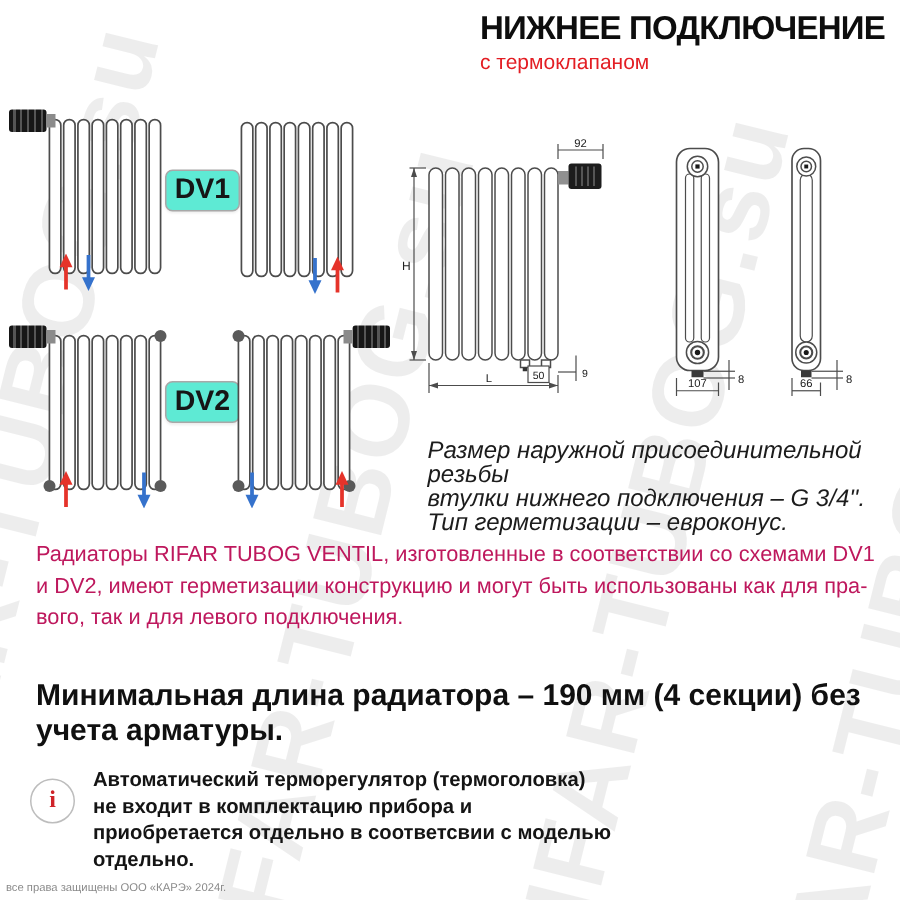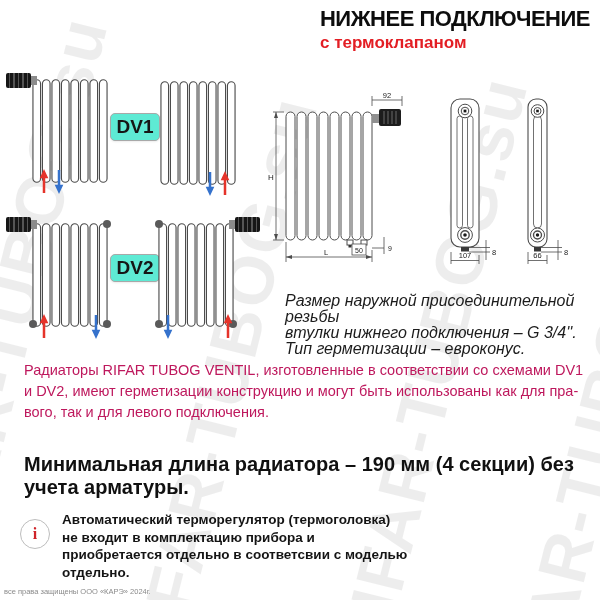--- a/index.html
+++ b/index.html
@@ -5,21 +5,21 @@
   html,body{margin:0;padding:0;}
   .page{position:relative;width:600px;height:600px;background:#fff;overflow:hidden;
         font-family:"Liberation Sans",sans-serif;color:#111;}
   
   .wm{position:absolute;font-size:68px;font-weight:800;letter-spacing:2px;
       color:rgba(0,0,0,0.07);white-space:nowrap;transform:rotate(-76deg);
       transform-origin:0 50%;pointer-events:none;}
   
   .hdr{position:absolute;top:7px;right:10px;text-align:left;line-height:1.1;}
   .hdr .t1{font-size:22px;font-weight:800;letter-spacing:-0.5px;color:#0d0d0d;}
-  .hdr .t2{font-size:17px;font-weight:700;color:#e31e24;margin-top:3px;}
+  .hdr .t2{font-size:14px;font-weight:400;color:#e31e24;margin-top:3px;}
   
   .rad{position:absolute;width:76px;height:110px;}
   .rad svg{width:100%;height:100%;display:block;}
   .valve{position:absolute;width:25px;height:15px;border-radius:2px;
          background:repeating-linear-gradient(90deg,#161616 0 3px,#555 3px 4.5px);}
   .valve.vleft{left:-26px;top:-3px;}
   .valve.vleft:after{content:"";position:absolute;right:-6px;top:3px;width:6px;height:9px;background:#8b8b8b;}
   .valve.vright{right:-26px;top:-3px;}
   .valve.vright:after{content:"";position:absolute;left:-6px;top:3px;width:6px;height:9px;background:#8b8b8b;}
   .cap{position:absolute;width:8px;height:8px;border-radius:50%;background:#5a5a5a;}

